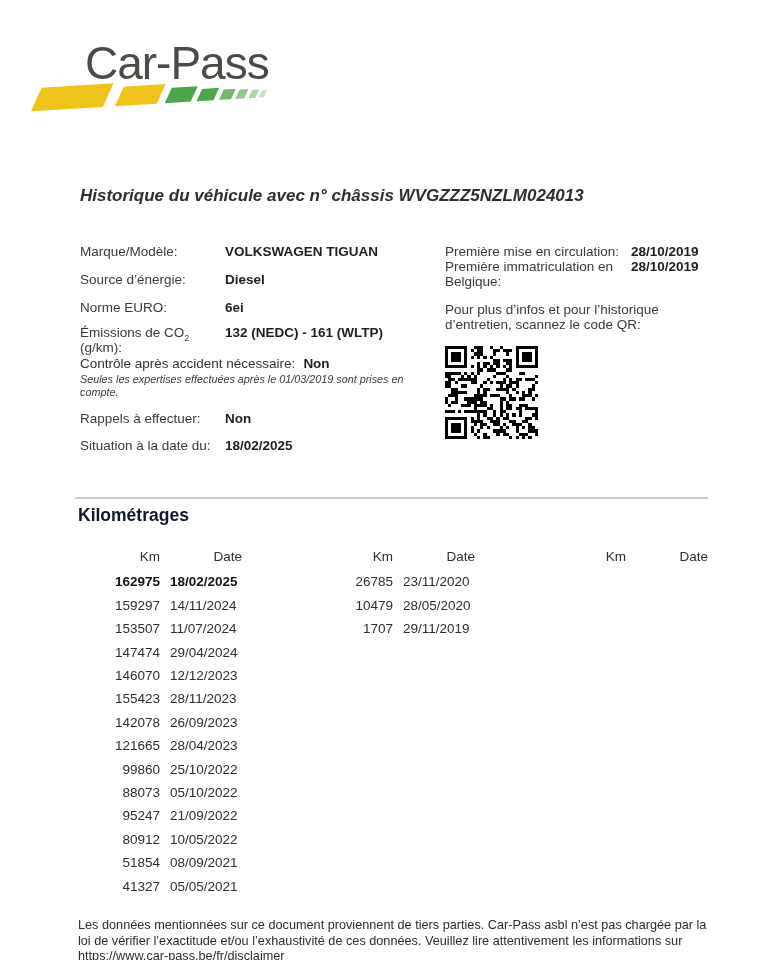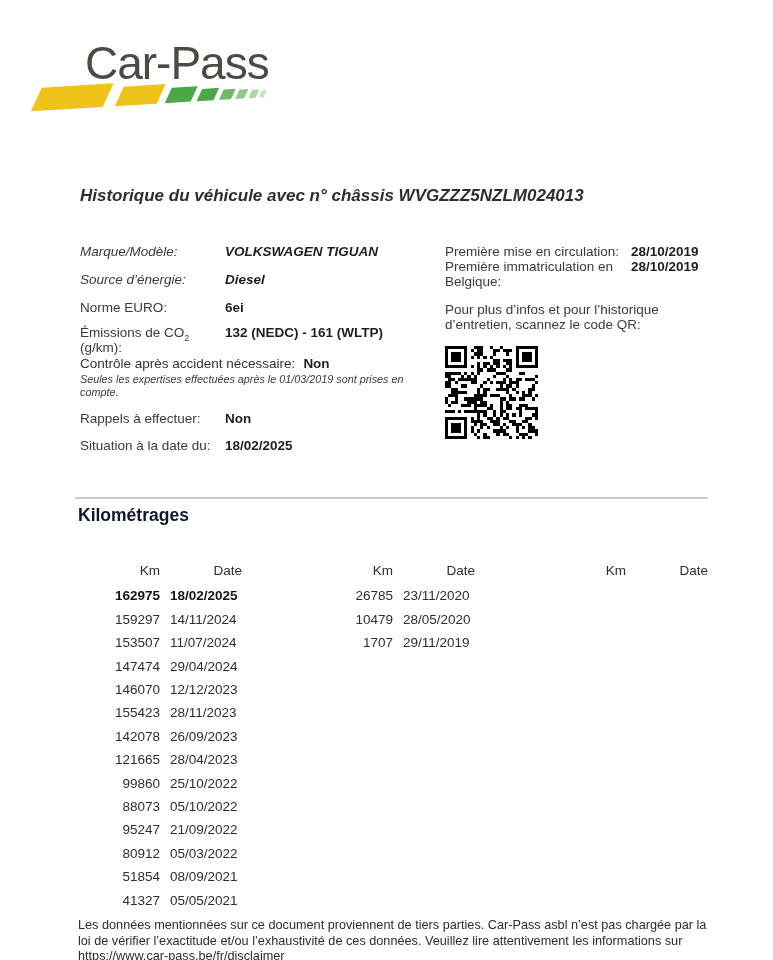--- a/index.html
+++ b/index.html
@@ -33,40 +33,40 @@
     font-size:17px; font-style:italic; font-weight:700; color:#2e2e2e;
   }
 
   
   .col-left  { position:absolute; left:80px;  top:244px; width:355px; font-size:13.5px; line-height:15px; }
   .col-right { position:absolute; left:445px; top:244px; width:268px; font-size:13.5px; line-height:15px; }
   .drow { display:flex; align-items:flex-start; }
   .lbl  { width:145px; flex:none; color:#3a3a3a; }
   .lblR { width:186px; flex:none; color:#3a3a3a; }
   .val  { font-weight:700; color:#1e1e1e; }
-  .mb28 { margin-bottom:13px;font-style:italic; }
+  .mb28 { margin-bottom:13px; }
   .mb25 { margin-bottom:10px; }
   .note {
     font-size:10.8px; font-style:italic; color:#3a3a3a;
     margin-top:2px; margin-bottom:12px; line-height:13px;
   }
   sub.co2sub { font-size:9px; line-height:0; }
   .qr-text { margin-top:13px; margin-bottom:14px; color:#3a3a3a; }
   .qr-box { width:93px; height:93px; display:block; }
 
   
   .rule { position:absolute; left:75px; top:497px; width:633px; border-top:2px solid #cccccc; }
   .km-title { position:absolute; left:78px; top:505px; font-size:17.5px; font-weight:700; color:#0f172a; }
   .km-table { position:absolute; left:102px; top:545px; display:flex; font-size:13.5px; color:#2e2e2e; }
   .km-group { width:140px; flex:none; margin-right:93px; }
   .km-group:last-child { margin-right:0; }
   .km-row { display:flex; line-height:23.4px; }
   .km-row .km   { width:58px; flex:none; text-align:right; }
   .km-row .date { width:72px; flex:none; margin-left:10px; }
-  .km-head { margin-bottom:2px;margin-top:14px; }
+  .km-head { margin-bottom:2px; }
   .km-head .date { text-align:right; }
   .km-row.bold { font-weight:700; color:#141414; }
 
   
   .footer {
     position:absolute; left:78px; top:918px; width:642px;
     font-size:12.7px; line-height:15.5px; color:#2c2c2c;
   }
 </style>
 </head>
@@ -483,21 +483,21 @@
         <div class="km-row">
           <span class="km">88073</span>
           <span class="date">05/10/2022</span>
         </div>
         <div class="km-row">
           <span class="km">95247</span>
           <span class="date">21/09/2022</span>
         </div>
         <div class="km-row">
           <span class="km">80912</span>
-          <span class="date">05/03/2022</span>
+          <span class="date">10/05/2022</span>
         </div>
         <div class="km-row">
           <span class="km">51854</span>
           <span class="date">08/09/2021</span>
         </div>
         <div class="km-row">
           <span class="km">41327</span>
           <span class="date">05/05/2021</span>
         </div>
       </div>

